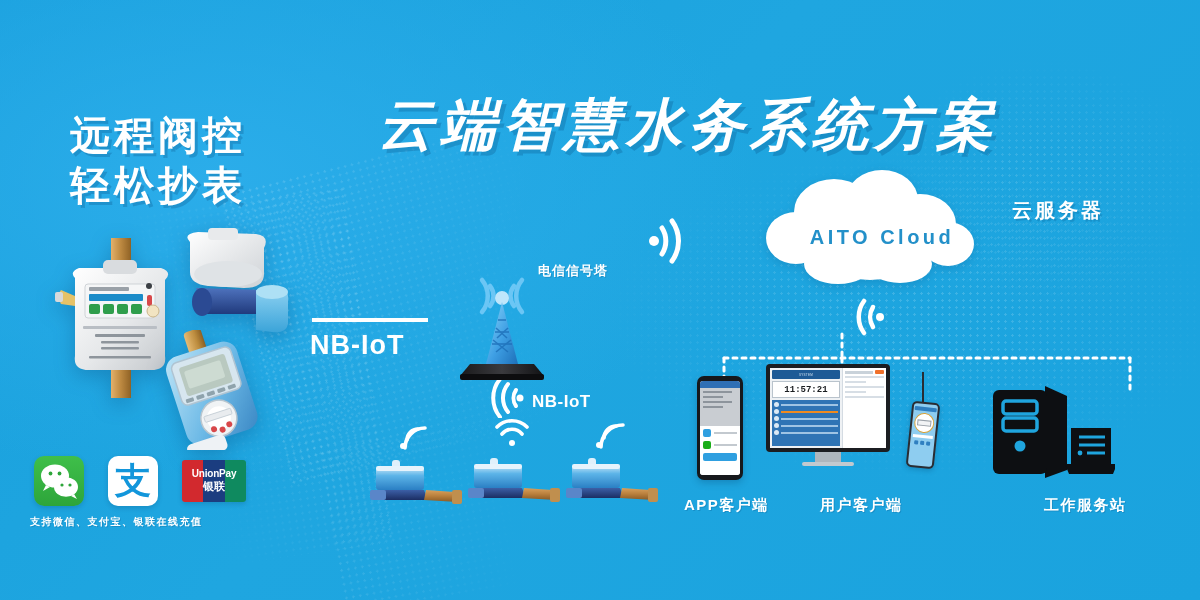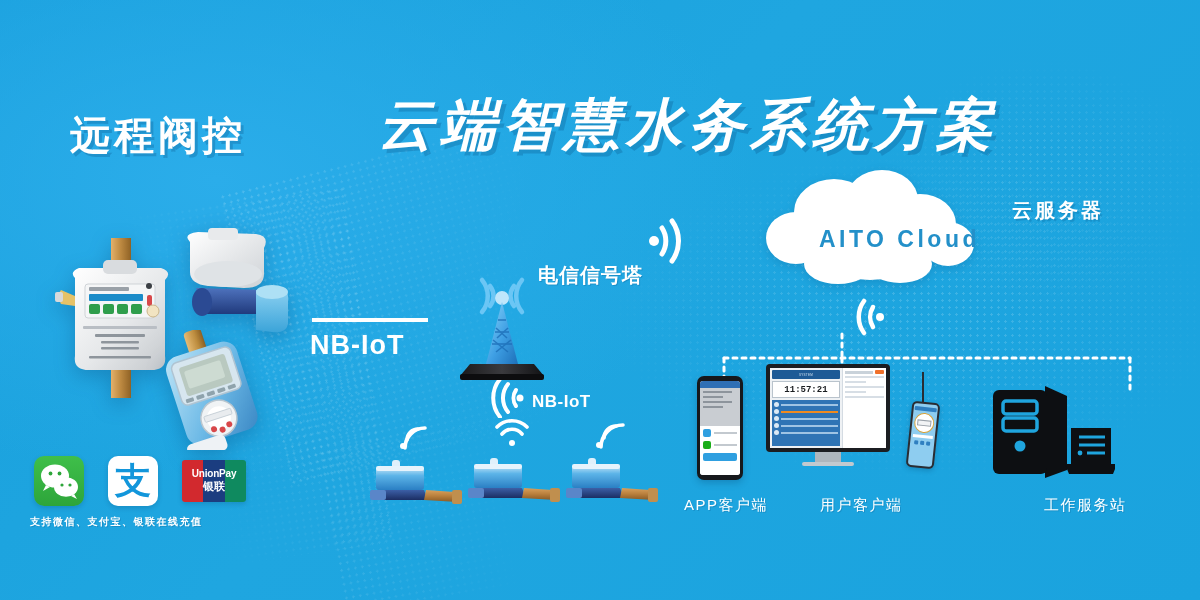--- a/index.html
+++ b/index.html
@@ -53,22 +53,22 @@
     color:#fff; font-size:56px; font-weight:700; letter-spacing:6px;
     white-space:nowrap; font-style:italic;
     text-shadow:4px 4px 0 rgba(0,60,110,.22);
   }
 
   
   #cloudWrap { position:absolute; left:760px; top:168px; width:220px; height:120px; }
   #cloudWrap svg { width:100%; height:100%; display:block;
                    filter:drop-shadow(0 3px 5px rgba(0,60,110,.18)); }
   #cloudLabelIn {
-    position:absolute; left:0; top:58px; width:220px; text-align:right;
-    color:#2390c9; font-size:23px; font-weight:700; letter-spacing:3.5px;
+    position:absolute; left:12px; top:58px; width:220px; text-align:center;
+    color:#2390c9; font-size:20px; font-weight:700; letter-spacing:3.5px;
   }
   #cloudServerLabel {
     position:absolute; left:985px; top:197px;
     color:#fff; font-size:20px; font-weight:700; letter-spacing:3px; white-space:nowrap;
     text-shadow:2px 2px 0 rgba(0,60,110,.18);
     margin-left:27px;
   }
 
   
   .wifi { position:absolute; }
@@ -92,31 +92,31 @@
   #nbiot2 {
     position:absolute; left:532px; top:392px;
     color:#fff; font-size:17px; font-weight:700; letter-spacing:.5px;
   }
 
   
   #towerWrap { position:absolute; left:452px; top:272px; width:100px; height:112px; }
   #towerWrap svg { display:block; width:100%; height:100%; }
   #towerLabel {
     position:absolute; left:538px; top:262px;
-    color:#fff; font-size:20px; font-weight:700; letter-spacing:1px; white-space:nowrap;
+    color:#fff; font-size:13px; font-weight:700; letter-spacing:1px; white-space:nowrap;
     text-shadow:1px 1px 0 rgba(0,60,110,.2);
   }
 
   
   #connectors { position:absolute; left:700px; top:332px; width:450px; height:60px; pointer-events:none; }
   #connectors svg { display:block; width:100%; height:100%; }
 
   
   .deviceLabel {
-    position:absolute; color:#fff; font-size:15px; font-weight:400;
+    position:absolute; color:#fff; font-size:15px; font-weight:700;
     letter-spacing:1.5px; white-space:nowrap;
     text-shadow:1px 1px 0 rgba(0,60,110,.2);
   }
   #lblApp   { left:684px; top:496px; }
   #lblUser  { left:820px; top:496px; }
   #lblWork  { left:1020px; top:496px;margin-left:24px; }
 
   
   #phoneBig { position:absolute; left:697px; top:376px; width:46px; height:104px;
               background:#16181c; border-radius:7px; padding:5px 3px;
@@ -224,20 +224,21 @@
 <div id="stage">
 
   <div class="dots fade-r" id="dotsA"></div>
   <div class="dots fade-c" id="dotsB"></div>
   <div class="dots fade-l" id="dotsC"></div>
   <div class="dots fade-c" id="dotsD"></div>
   <div class="dots fade-r" id="dotsE"></div>
 
   <div id="leftHead">
     <div>远程阀控</div>
+    <div>轻松抄表</div>
   </div>
 
   <div id="mainTitle">云端智慧水务系统方案</div>
 
   <div id="cloudWrap">
     <svg viewBox="0 0 220 120" xmlns="http://www.w3.org/2000/svg" aria-hidden="true">
       <g fill="#ffffff">
         <ellipse cx="74" cy="44" rx="40" ry="33"></ellipse>
         <ellipse cx="122" cy="32" rx="36" ry="30"></ellipse>
         <ellipse cx="160" cy="56" rx="36" ry="30"></ellipse>

